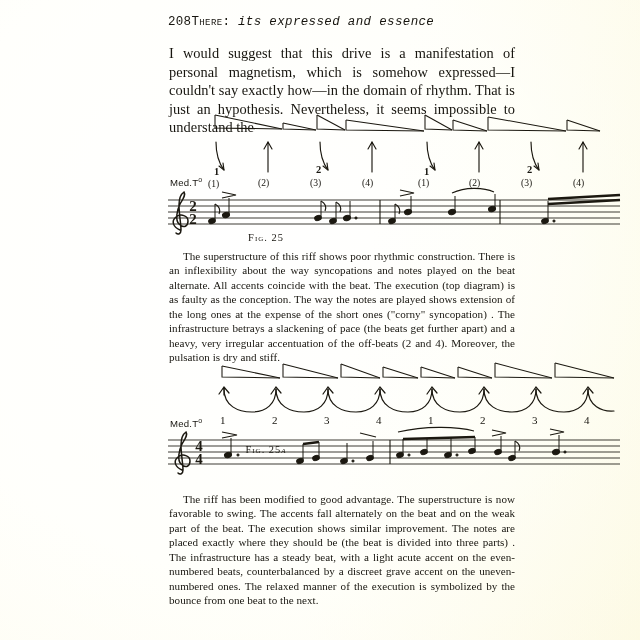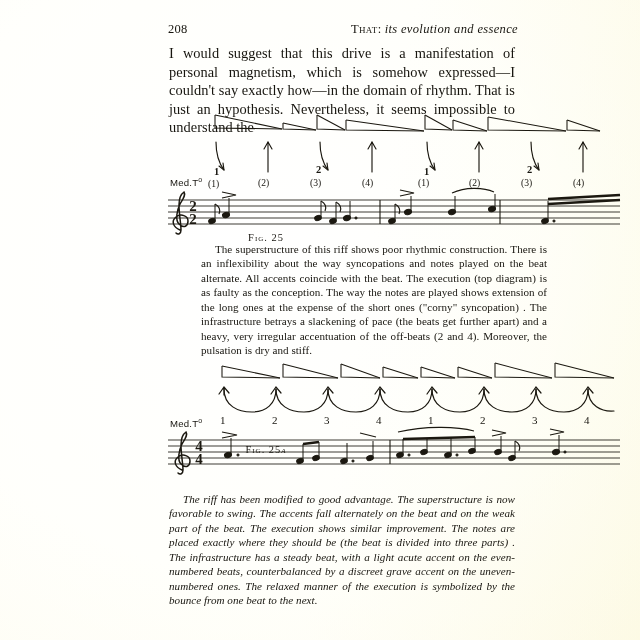--- a/index.html
+++ b/index.html
@@ -27,25 +27,26 @@
     position: absolute;
     left: 0; top: 0;
     width: 640px;
     height: 640px;
   }
 
   
   .runhead {
     position: absolute;
     left: 168px;
-    top: 22px;
+    top: 15px;
     width: 350px;
     display: flex;
     align-items: baseline;
-    justify-content: space-between;
+    justify-content: flex-start;
+    font-family: Liberation Mono, monospace;
   }
   .folio {
     font-size: 12.5px;
     letter-spacing: 0.3px;
   }
   .runtitle {
     font-size: 12.5px;
     white-space: nowrap;
   }
   .smallcaps {
@@ -72,22 +73,22 @@
     letter-spacing: 0.05px;
   }
   .para.small {
     font-size: 11.1px;
     line-height: 14.45px;
     letter-spacing: 0.02px;
   }
   .para.small .indent { padding-left: 14px; }
 
   #para-1 { top: 44px; }
-  #para-2 { top: 242px; margin-left: 32px; }
-  #para-3 { top: 492px; font-style: italic; }
+  #para-2 { top: 249px; }
+  #para-3 { top: 492px; }
 
   
   .figure {
     position: absolute;
     left: 0;
     width: 640px;
   }
   #figure-25  { top: 112px; height: 135px; }
   #figure-25a { top: 362px; height: 125px; }
 
@@ -134,22 +135,22 @@
 </head>
 <body>
 
 <div id="page">
   <div class="paper-tint"></div>
   <div class="content">
 
     <div class="runhead">
       <span class="folio">208</span>
       <span class="runtitle">
-        <span class="smallcaps">That:</span>
-        <em>its evolution and essence</em>
+        <span class="smallcaps">There:</span>
+        <em>its expressed and essence</em>
       </span>
     </div>
 
     <div class="para lead" id="para-1">I would suggest that this drive is a manifestation of personal magnetism, which is somehow expressed—I couldn't say exactly how—in the domain of rhythm. That is just an hypothesis. Nevertheless, it seems impossible to understand the</div>
 
     <div class="figure" id="figure-25">
 
       <svg width="640" height="26" style="position:absolute;left:0;top:0;">
         <g stroke="#1b1810" stroke-width="1.05" fill="none" stroke-linejoin="miter">
           <path d="M215,3 L215,16 L282,17"></path>

